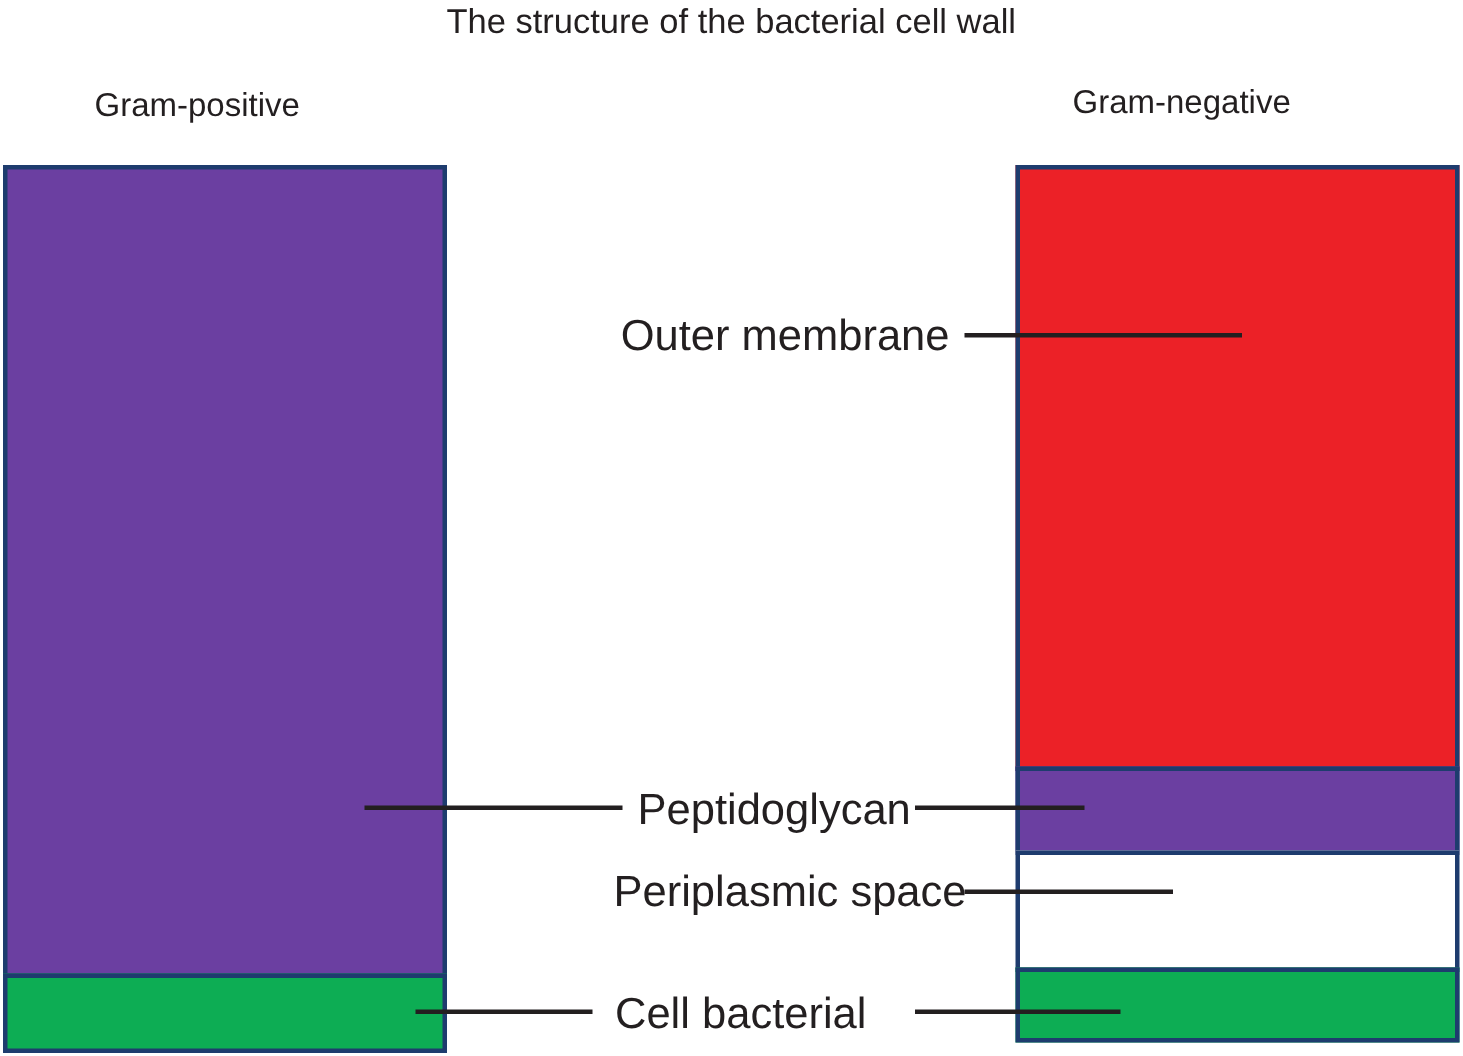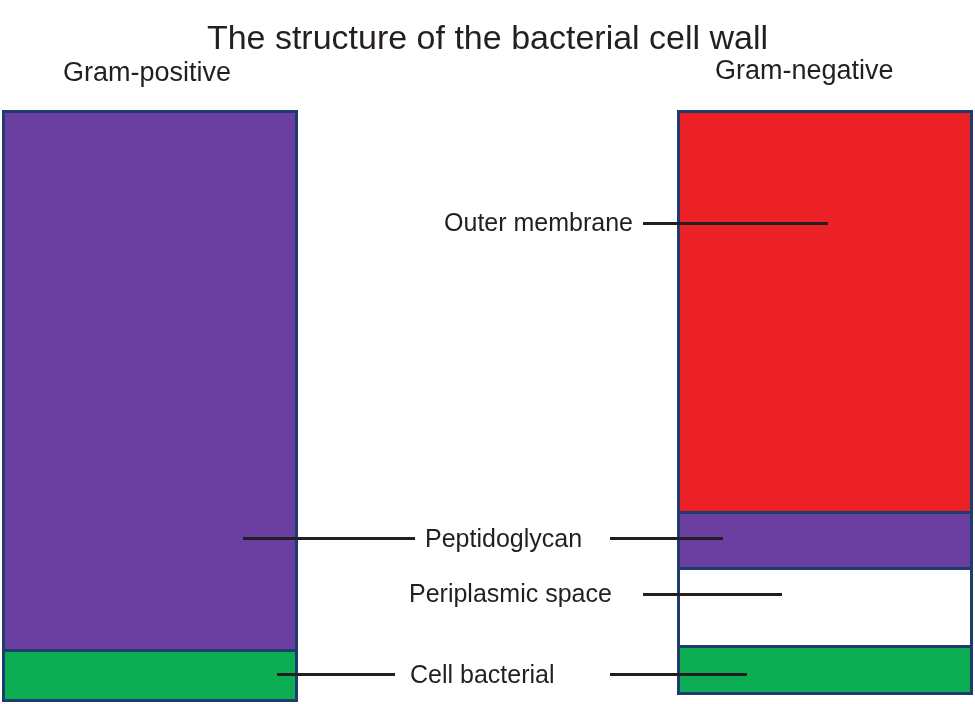--- a/index.html
+++ b/index.html
@@ -10,30 +10,30 @@
   .canvas {
     position: relative;
     width: 975px;
     height: 704px;
     background: #ffffff;
     font-family: "Liberation Sans", sans-serif;
     overflow: hidden;
   }
   .title {
     position: absolute;
-    top: 18px;
+    top: 1px;
     left: 0;
     width: 100%;
     text-align: center;
-    font-size: 34px;
+    font-size: 23px;
     letter-spacing: 0px;
   }
   .col-heading {
     position: absolute;
-    font-size: 27px;
+    font-size: 22px;
     white-space: nowrap;
   }
   .col-heading.left  { left: 63px;  top: 57px; }
   .col-heading.right { left: 715px; top: 55px; }
 
   .layer {
     position: absolute;
     box-sizing: border-box;
     border: 3px solid;
   }
@@ -52,21 +52,21 @@
   }
   .leader-outer       { left: 643px; top: 222px; width: 185px; }
   .leader-pepti-left  { left: 243px; top: 537px; width: 172px; }
   .leader-pepti-right { left: 610px; top: 537px; width: 113px; }
   .leader-peri        { left: 643px; top: 593px; width: 139px; }
   .leader-cell-left   { left: 277px; top: 673px; width: 118px; }
   .leader-cell-right  { left: 610px; top: 673px; width: 137px; }
 
   .label {
     position: absolute;
-    font-size: 25px;
+    font-size: 29px;
     white-space: nowrap;
   }
   .label-outer { right: 342px; top: 208px; text-align: right; }
   .label-pepti { left: 425px;  top: 524px; }
   .label-peri  { left: 409px;  top: 579px; }
   .label-cell  { left: 410px;  top: 660px; }
 </style>
 </head>
 <body>
 

